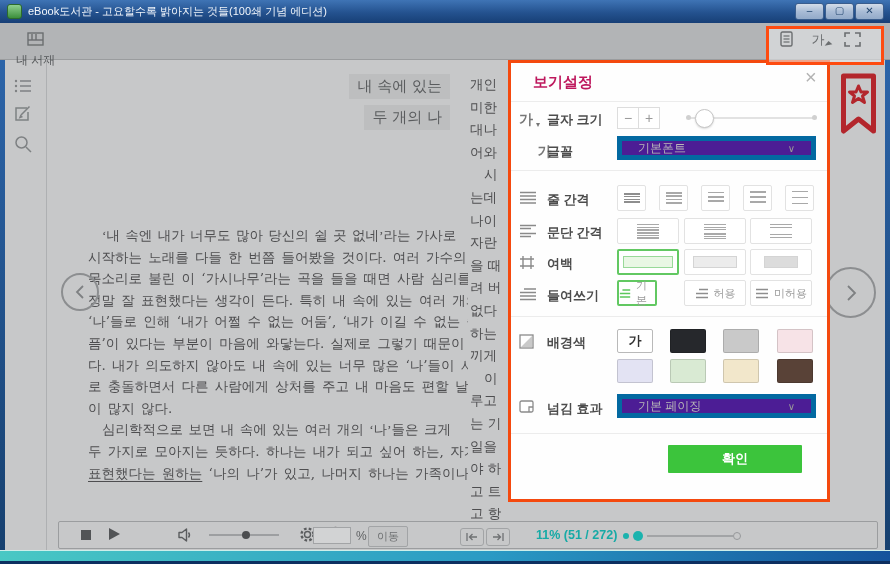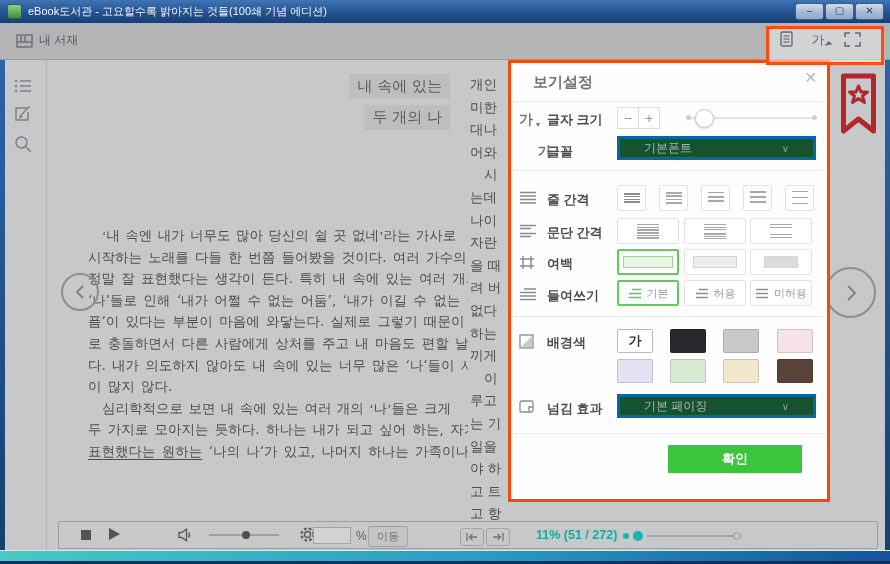--- a/index.html
+++ b/index.html
@@ -20,21 +20,21 @@
     color:#23466f;font-size:10px;line-height:13px;text-align:center;cursor:default;}
   .sideborder{top:23px;width:5px;height:527px;background:linear-gradient(#2e67ad,#16406f);}
   .bottomstrip{left:0;top:550px;width:890px;height:14px;
     background:linear-gradient(90deg,#49c8c4,#2a9ac4 55%,#14539c);
     border-top:1px solid #cdeeea;box-shadow:inset 0 -4px 0 #0d2f60;}
 
   
   .header{left:0;top:23px;width:890px;height:36px;background:#b2b4b6;
     border-bottom:1px solid #9a9c9e;}
   .mylib{position:absolute;left:16px;top:9px;display:flex;align-items:center;gap:6px;
-    color:#55585a;font-size:12px;}
+    color:#55585a;font-size:12px;flex-direction:column;}
   .annotation1{left:766px;top:26px;width:112px;height:33px;border:3px solid #fe4b10;
     background:rgba(235,237,239,.55);z-index:30;}
   .tbicon{position:absolute;top:5px;width:26px;height:22px;display:flex;
     align-items:center;justify-content:center;color:#6b6e70;}
   .ga-glyph{font-size:13px;color:#6b6e70;position:relative;line-height:1;}
   .ga-glyph i{position:absolute;right:-6px;bottom:-2px;width:0;height:0;font-style:normal;
     border-left:5px solid transparent;border-bottom:6px solid #6b6e70;transform:rotate(-140deg);}
 
   
   .sidebar{left:0;top:59px;width:46px;height:492px;border-right:1px solid #aeb0b2;}
@@ -54,35 +54,35 @@
   .c2line{height:22.6px;line-height:22.6px;white-space:nowrap;}
   .c2line.ind{padding-left:14px;}
 
   .navbtn{border:2px solid #8c8e90;border-radius:50%;color:#7e8082;
     display:flex;align-items:center;justify-content:center;background:transparent;z-index:5;}
   .bookmark{left:840px;top:73px;z-index:6;}
 
   
   .panel{left:508px;top:60px;width:322px;height:442px;background:#fefefe;
     border:3px solid #f4490e;z-index:20;box-sizing:border-box;}
-  .ptitle{left:22px;top:10px;color:#737373;font-size:15px;font-weight:bold;}
+  .ptitle{left:22px;top:10px;color:#be185d;font-size:15px;font-weight:bold;}
   .pclose{left:294px;top:4px;font-size:20px;color:#b3b3b3;line-height:1;}
   .pdivider{left:0;width:316px;height:1px;background:#ececec;}
   .plabel{font-size:13px;font-weight:bold;color:#4c4c4c;left:36px;}
   .picon{left:8px;color:#8a8a8a;}
   .gaicon{font-size:14px;font-weight:bold;color:#777;position:relative;line-height:1;}
   .gaicon i{position:absolute;right:-7px;bottom:-2px;font-style:normal;font-size:8px;color:#777;}
   .stepbtn{width:22px;height:22px;border:1px solid #ddd;background:#fff;color:#999;
     font-size:14px;line-height:20px;text-align:center;box-sizing:border-box;}
   .track{height:2px;background:#e2e2e2;}
   .knob{width:17px;height:17px;border-radius:50%;background:#fff;border:1px solid #c6c6c6;
     box-shadow:0 1px 2px rgba(0,0,0,.15);}
   .tdot{width:5px;height:5px;border-radius:50%;background:#d0d0d0;}
-  .dropdown{border:3px solid #0369a1;background:#14532d;height:24px;box-sizing:border-box;
-    display:flex;align-items:center;padding:0 24px;color:#b8b8b8;font-size:12px;}
+  .dropdown{border:5px solid #0369a1;background:#4c1d95;height:24px;box-sizing:border-box;
+    display:flex;align-items:center;padding:0 16px;color:#b8b8b8;font-size:12px;}
   .dropdown .chev{margin-left:auto;color:#999;font-size:10px;}
   .opt{border:1px solid #e2e2e2;border-radius:2px;background:#fff;box-sizing:border-box;
     display:flex;align-items:center;justify-content:center;gap:5px;}
   .opt.sel{border:2px solid #62c862;}
   .opt .olabel{font-size:11px;color:#9a9a9a;}
   .lines-i{width:16px;background-image:repeating-linear-gradient(to bottom,#a9a9a9 0 1.5px,transparent 1.5px var(--p));}
   .mrect{height:12px;border:1px solid #d4d4d4;background:#ececec;box-sizing:border-box;}
   .mrect.grn{background:#e9f7e4;border-color:#98d998;}
   .swatch{width:36px;height:24px;border-radius:2px;border:1px solid rgba(0,0,0,.14);
     box-sizing:border-box;display:flex;align-items:center;justify-content:center;
@@ -182,25 +182,26 @@
   </div>
 
   <div class="abs heading">
     <span>내 속에 있는</span><br>
     <span>두 개의 나</span>
   </div>
 
   <div class="abs bodytext">
     <div class="bline ind">‘내 속엔 내가 너무도 많아 당신의 쉴 곳 없네’라는 가사로</div>
     <div class="bline">시작하는 노래를 다들 한 번쯤 들어봤을 것이다. 여러 가수의</div>
+    <div class="bline">목소리로 불린 이 ‘가시나무’라는 곡을 들을 때면 사람 심리를</div>
     <div class="bline">정말 잘 표현했다는 생각이 든다. 특히 내 속에 있는 여러 개의</div>
     <div class="bline">‘나’들로 인해 ‘내가 어쩔 수 없는 어둠’, ‘내가 이길 수 없는 슬</div>
     <div class="bline">픔’이 있다는 부분이 마음에 와닿는다. 실제로 그렇기 때문이</div>
+    <div class="bline">다. 내가 의도하지 않아도 내 속에 있는 너무 많은 ‘나’들이 서</div>
     <div class="bline">로 충돌하면서 다른 사람에게 상처를 주고 내 마음도 편할 날</div>
-    <div class="bline">다. 내가 의도하지 않아도 내 속에 있는 너무 많은 ‘나’들이 서</div>
     <div class="bline">이 많지 않다.</div>
     <div class="bline ind">심리학적으로 보면 내 속에 있는 여러 개의 ‘나’들은 크게</div>
     <div class="bline">두 가지로 모아지는 듯하다. 하나는 내가 되고 싶어 하는, 자기</div>
     <div class="bline"><span class="uline">표현했다는 원하는</span><span> ‘나의 나’가 있고, 나머지 하나는 가족이나 사</span></div>
   </div>
 
   <div class="abs col2">
     <div class="c2line">개인</div>
     <div class="c2line">미한</div>
     <div class="c2line">대나</div>
@@ -332,21 +333,21 @@
         <div class="mrect" style="width:34px;background:#dcdcdc"></div>
       </div>
 
     
     <span class="abs picon" style="top:224px">
       <svg width="18" height="14" viewBox="0 0 18 14">
           <path d="M5 2 H17 M1 5.5 H17 M1 9 H17 M1 12.5 H17" stroke="#8a8a8a" stroke-width="1.4"></path>
         </svg>
     </span>
     <span class="abs plabel" style="top:224px">들여쓰기</span>
-    <div class="abs opt sel" style="left:106px;top:217px;width:62px;height:26px">
+    <div class="abs opt sel" style="left:106px;top:217px;width:40px;height:26px">
       <svg width="14" height="11" viewBox="0 0 14 11">
           <path d="M4 1.5 H13 M1 5.5 H13 M1 9.5 H13" stroke="#5cc85c" stroke-width="1.6"></path>
         </svg>
       <span class="olabel">기본</span>
     </div>
     <div class="abs opt" style="left:173px;top:217px;width:62px;height:26px">
       <svg width="14" height="11" viewBox="0 0 14 11">
           <path d="M4 1.5 H13 M1 5.5 H13 M1 9.5 H13" stroke="#8e8e8e" stroke-width="1.6"></path>
         </svg>
       <span class="olabel">허용</span>

